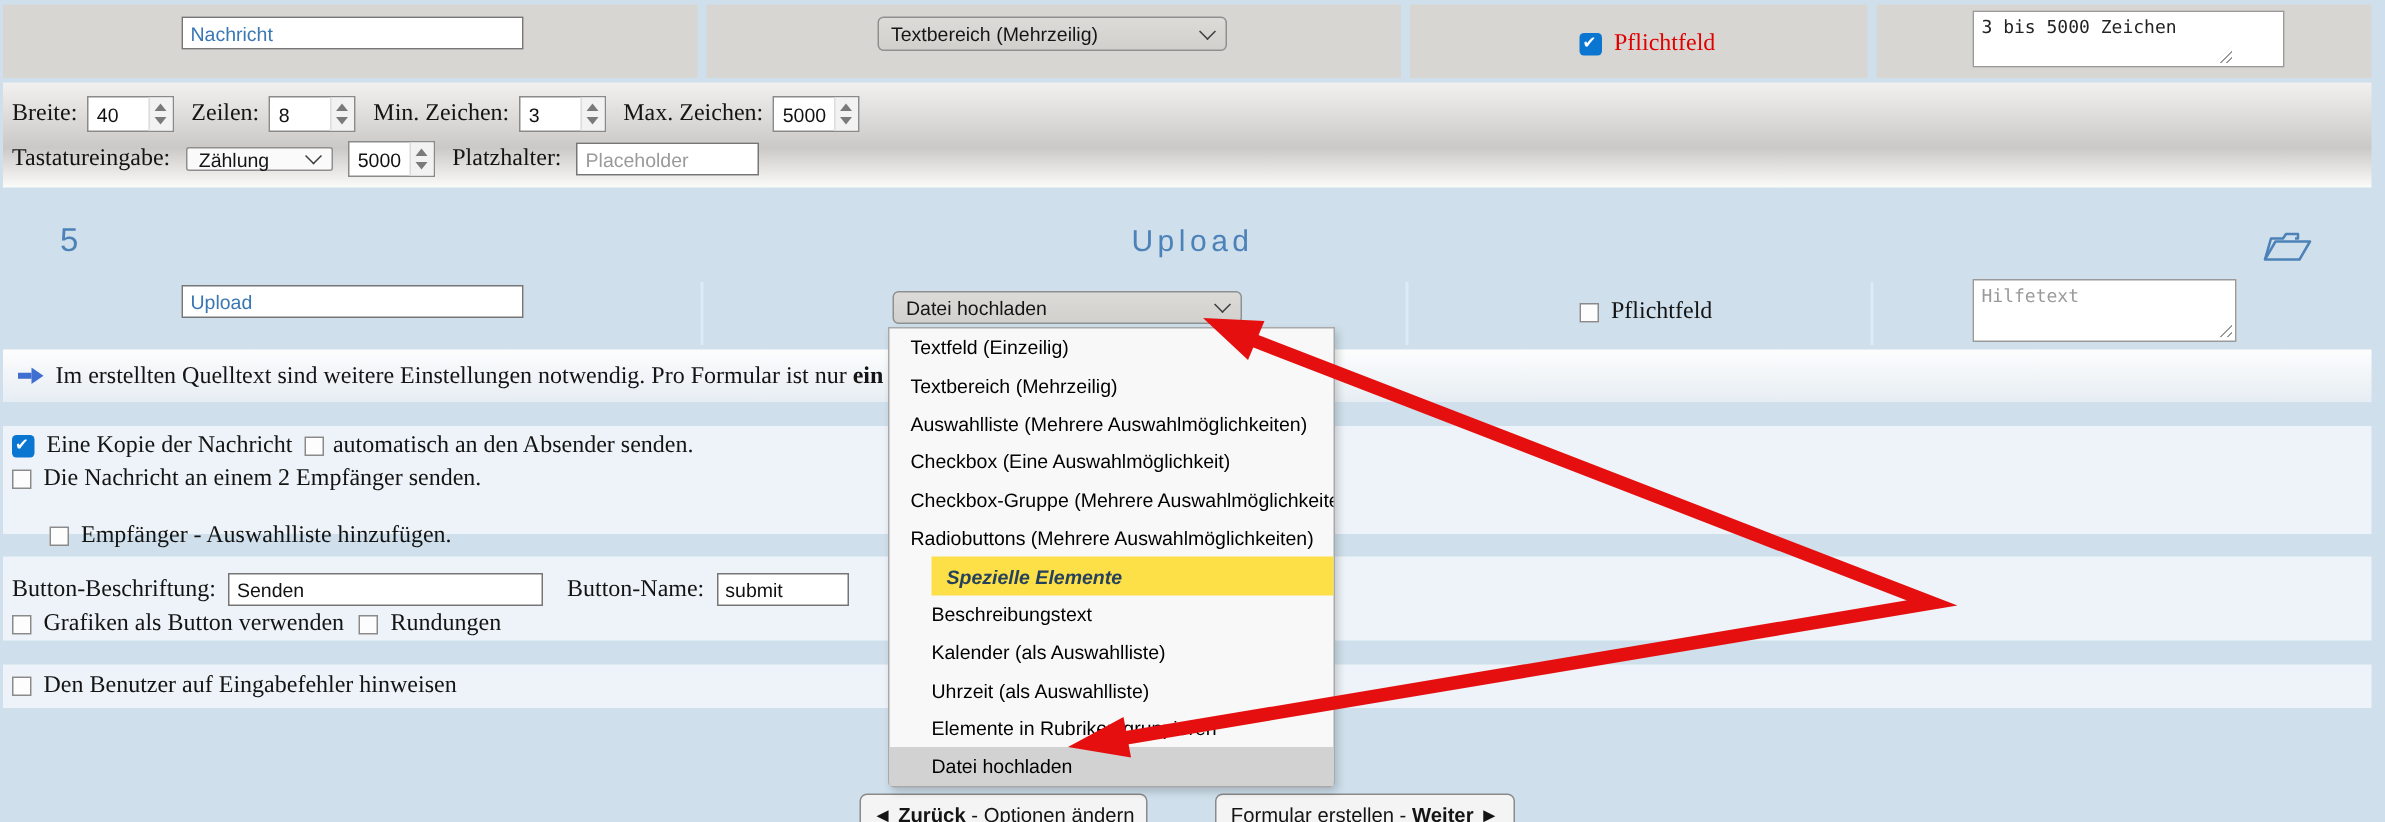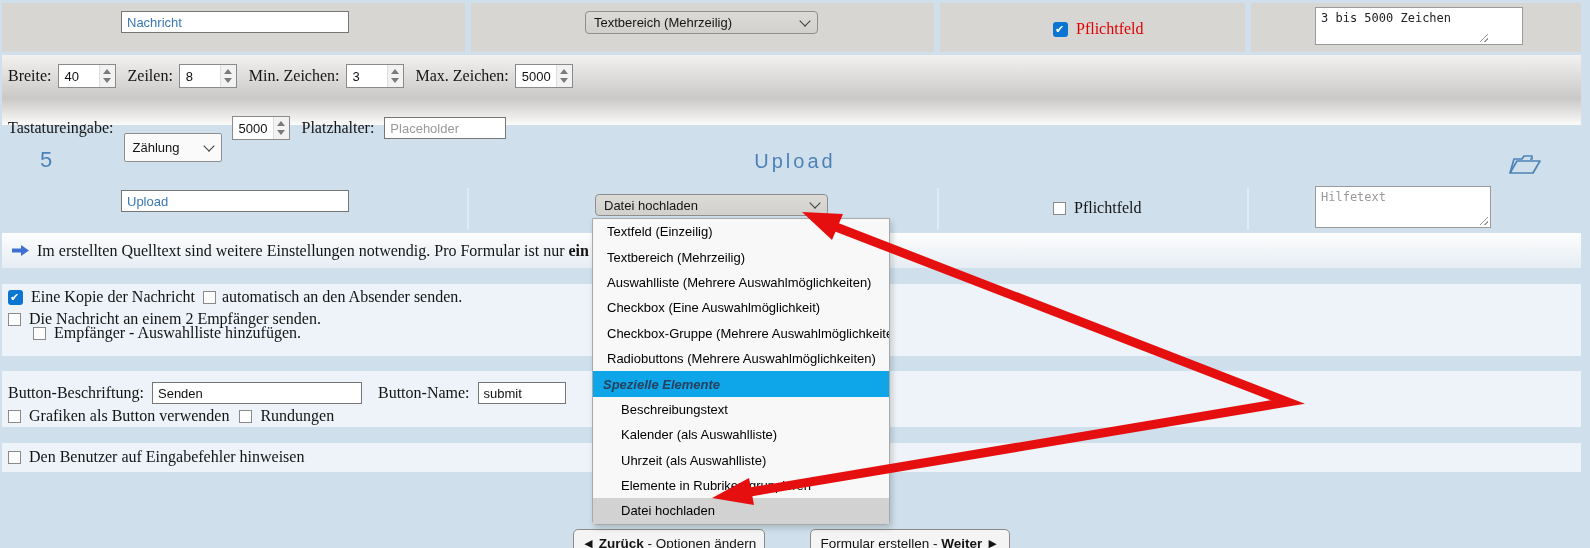--- a/index.html
+++ b/index.html
@@ -52,21 +52,21 @@
   .notesec{background:linear-gradient(180deg,#fdfdfd 0%,#e6edf3 100%);}
   
   .secnum{position:absolute;font-size:22px;color:#4d82b8;}
   .sectitle{position:absolute;width:100%;text-align:center;font-size:20px;letter-spacing:3px;color:#4d82b8;}
   
   #dropdown-panel{position:absolute;left:592px;top:218px;width:296px;background:#f8f8f8;
      border:1px solid #a9a9a9;border-radius:0 0 4px 4px;z-index:5;box-shadow:2px 3px 6px rgba(0,0,0,.18);}
   .dd-item{height:25.4px;display:flex;align-items:center;padding-left:14px;
      font:13px "Liberation Sans",sans-serif;color:#000000;white-space:nowrap;overflow:hidden;}
   .dd-item.indent{padding-left:28px;}
-  .dd-item.header{font-weight:bold;font-style:italic;background:#0ea5e9;color:#26415c;padding-left:10px;}
+  .dd-item.header{font-weight:bold;font-style:italic;background:#fde047;color:#26415c;padding-left:10px;margin-left:28px;}
   .dd-item.selected{background:#d2d2d2;}
   
   .fbtn{position:absolute;top:529px;height:34px;background:#f4f4f4;border:1px solid #8a8a8a;
      border-radius:5px;font:13.5px "Liberation Sans",sans-serif;color:#141414;text-align:center;
      padding-top:6px;box-sizing:border-box;}
   .vline{position:absolute;width:2px;background:#ddebf6;}
   #arrow-overlay{position:absolute;left:0;top:0;z-index:9;pointer-events:none;}
   .noteicon{color:#3f6fd0;font-size:15px;margin-right:8px;}
   b{font-weight:bold;}
 </style>
@@ -124,21 +124,21 @@
       <span class="val">5000</span>
       <span class="btns">
           <span class="tri-up"></span>
           <span class="tri-dn"></span>
         </span>
     </span>
   </div>
 
   <div class="abs" style="left:8px;top:94px;display:flex;align-items:center;gap:10px;">
     <span class="serif">Tastatureingabe:</span>
-    <div class="sel light" style="position:static;width:98px;height:29px;margin-top:39px;">
+    <div class="sel light" style="position:static;width:98px;height:16px;">
       <span>Zählung</span>
       <span class="chev"></span>
     </div>
     <span class="spin">
       <span class="val">5000</span>
       <span class="btns">
           <span class="tri-up"></span>
           <span class="tri-dn"></span>
         </span>
     </span>
@@ -181,21 +181,21 @@
   <div class="cbrow" style="left:8px;top:288px;">
     <span class="cb checked"></span>
     <span class="serif">Eine Kopie der Nachricht</span>
     <span class="cb"></span>
     <span class="serif" style="margin-left:-2px;">automatisch an den Absender senden.</span>
   </div>
   <div class="cbrow" style="left:8px;top:310px;">
     <span class="cb"></span>
     <span class="serif">Die Nachricht an einem 2 Empfänger senden.</span>
   </div>
-  <div class="cbrow" style="left:8px;top:324px;padding-left:25px;">
+  <div class="cbrow" style="left:8px;top:348px;padding-left:25px;">
     <span class="cb"></span>
     <span class="serif">Empfänger - Auswahlliste hinzufügen.</span>
   </div>
 
   <div class="band litesec" style="top:371px;height:56px;"></div>
   <div class="abs" style="left:8px;top:382px;display:flex;align-items:center;gap:8px;">
     <span class="serif">Button-Beschriftung:</span>
     <input class="tinput black" style="position: static; width: 198px; height: 20px;" value="Senden">
     <span class="serif" style="margin-left:8px;">Button-Name:</span>
     <input class="tinput black" style="position: static; width: 76px; height: 20px;" value="submit">

